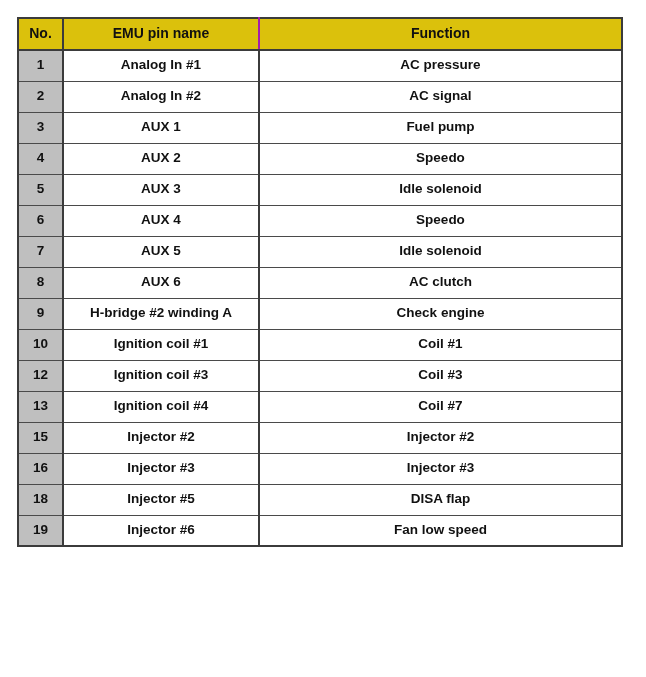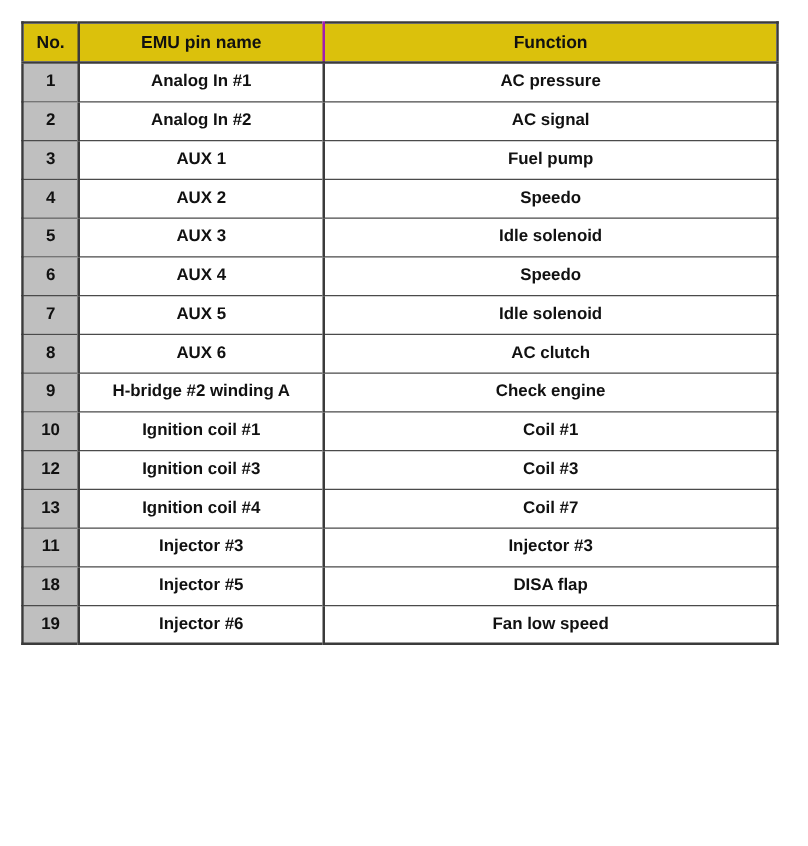--- a/index.html
+++ b/index.html
@@ -153,21 +153,26 @@
           <td class="cell-no">12</td>
           <td class="cell-pin">Ignition coil #3</td>
           <td class="cell-function">Coil #3</td>
         </tr>
         <tr>
           <td class="cell-no">13</td>
           <td class="cell-pin">Ignition coil #4</td>
           <td class="cell-function">Coil #7</td>
         </tr>
         <tr>
-          <td class="cell-no">11</td>
+          <td class="cell-no">15</td>
+          <td class="cell-pin">Injector #2</td>
+          <td class="cell-function">Injector #2</td>
+        </tr>
+        <tr>
+          <td class="cell-no">16</td>
           <td class="cell-pin">Injector #3</td>
           <td class="cell-function">Injector #3</td>
         </tr>
         <tr>
           <td class="cell-no">18</td>
           <td class="cell-pin">Injector #5</td>
           <td class="cell-function">DISA flap</td>
         </tr>
         <tr>
           <td class="cell-no">19</td>

